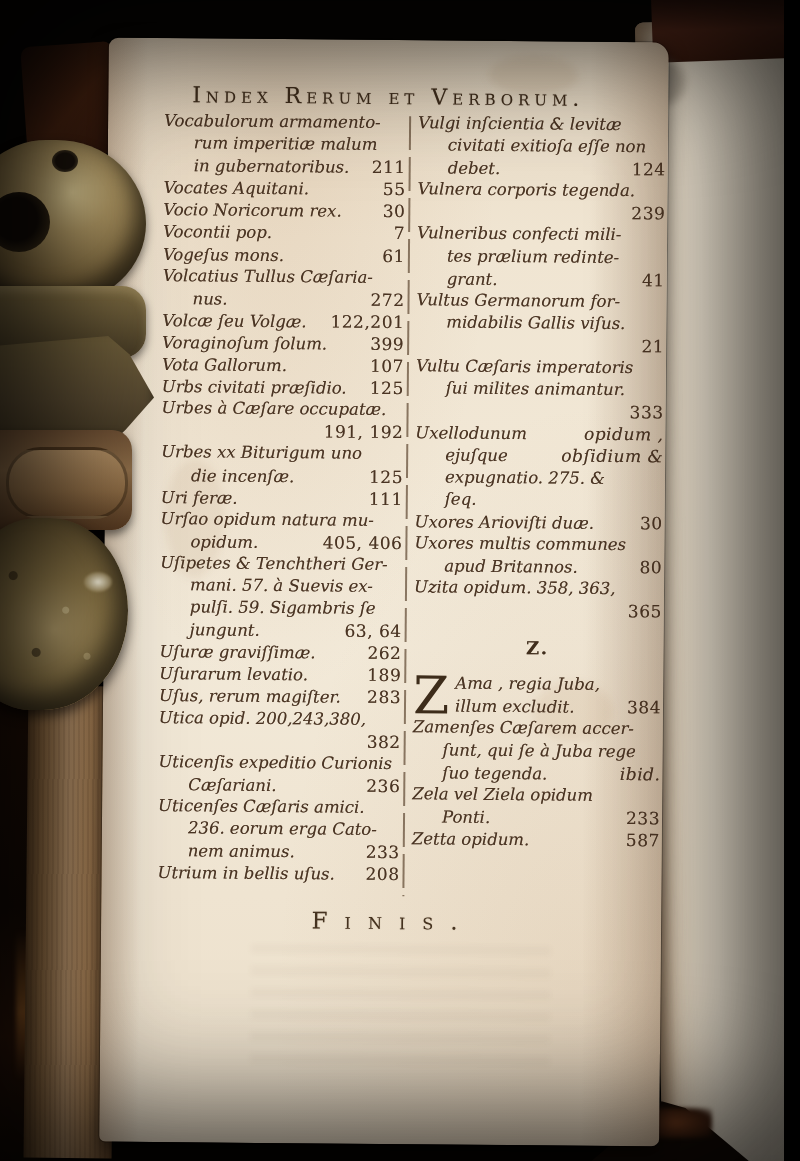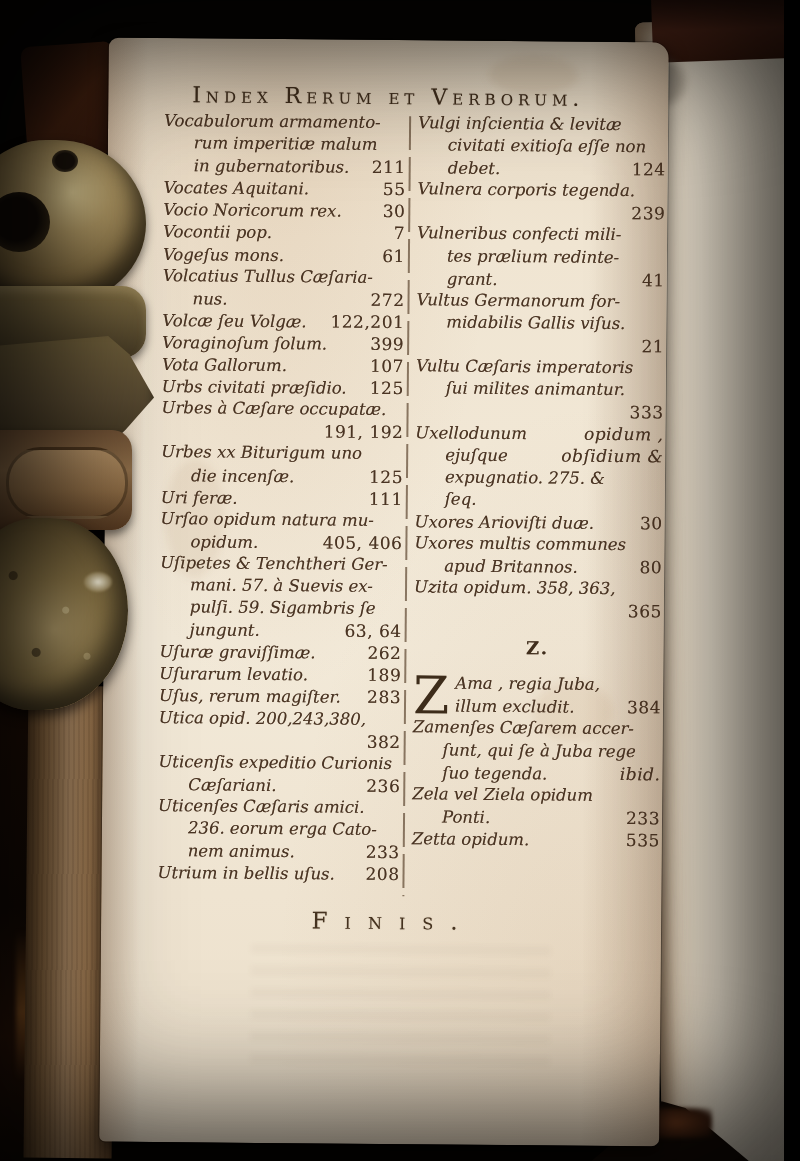--- a/index.html
+++ b/index.html
@@ -428,21 +428,21 @@
         </div>
         <div class="line">
           <span class="t">Zela vel Ziela opidum</span>
         </div>
         <div class="line ind">
           <span class="t">Ponti.</span>
           <span class="n">233</span>
         </div>
         <div class="line">
           <span class="t">Zetta opidum.</span>
-          <span class="n">535</span>
+          <span class="n">587</span>
         </div>
       </div>
 
     <div class="finis">Finis.</div>
   </div>
 
   <div class="clasp">
     <div class="clasp-top"></div>
     <div class="clasp-hole1"></div>
     <div class="clasp-hole2"></div>

